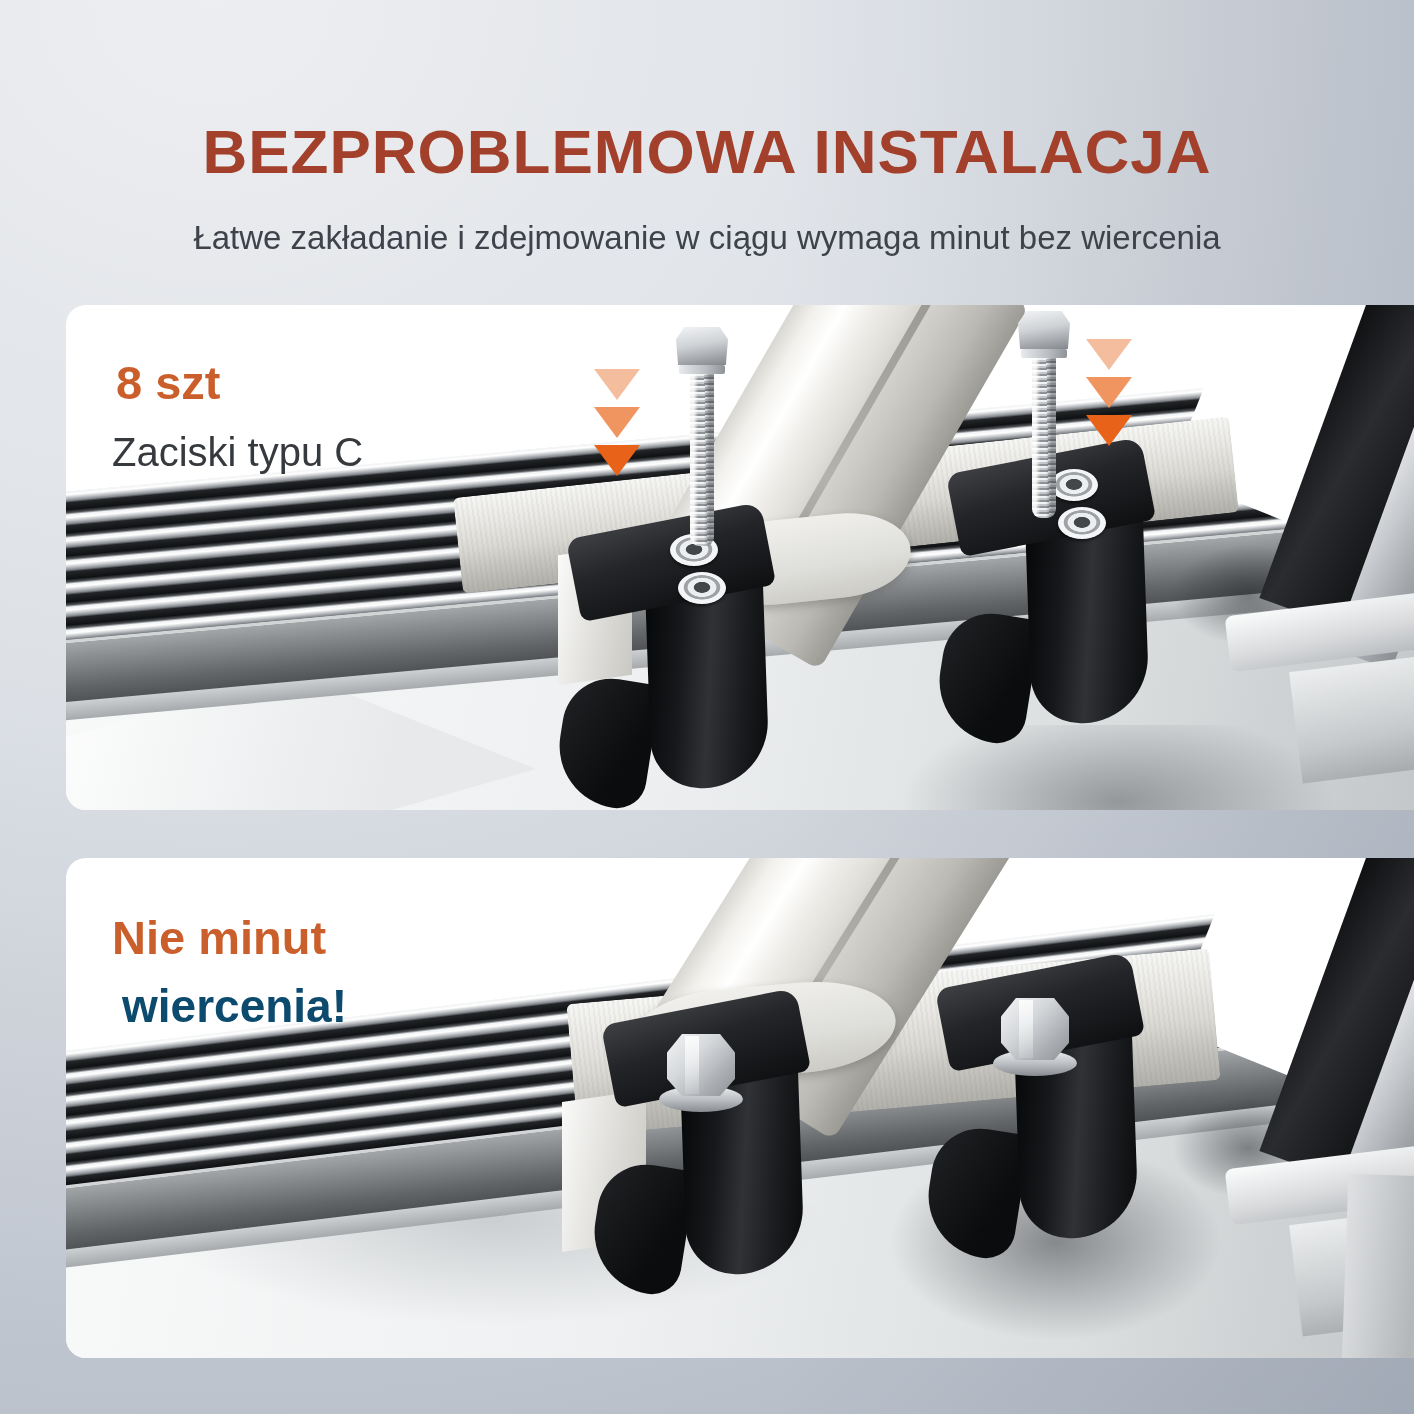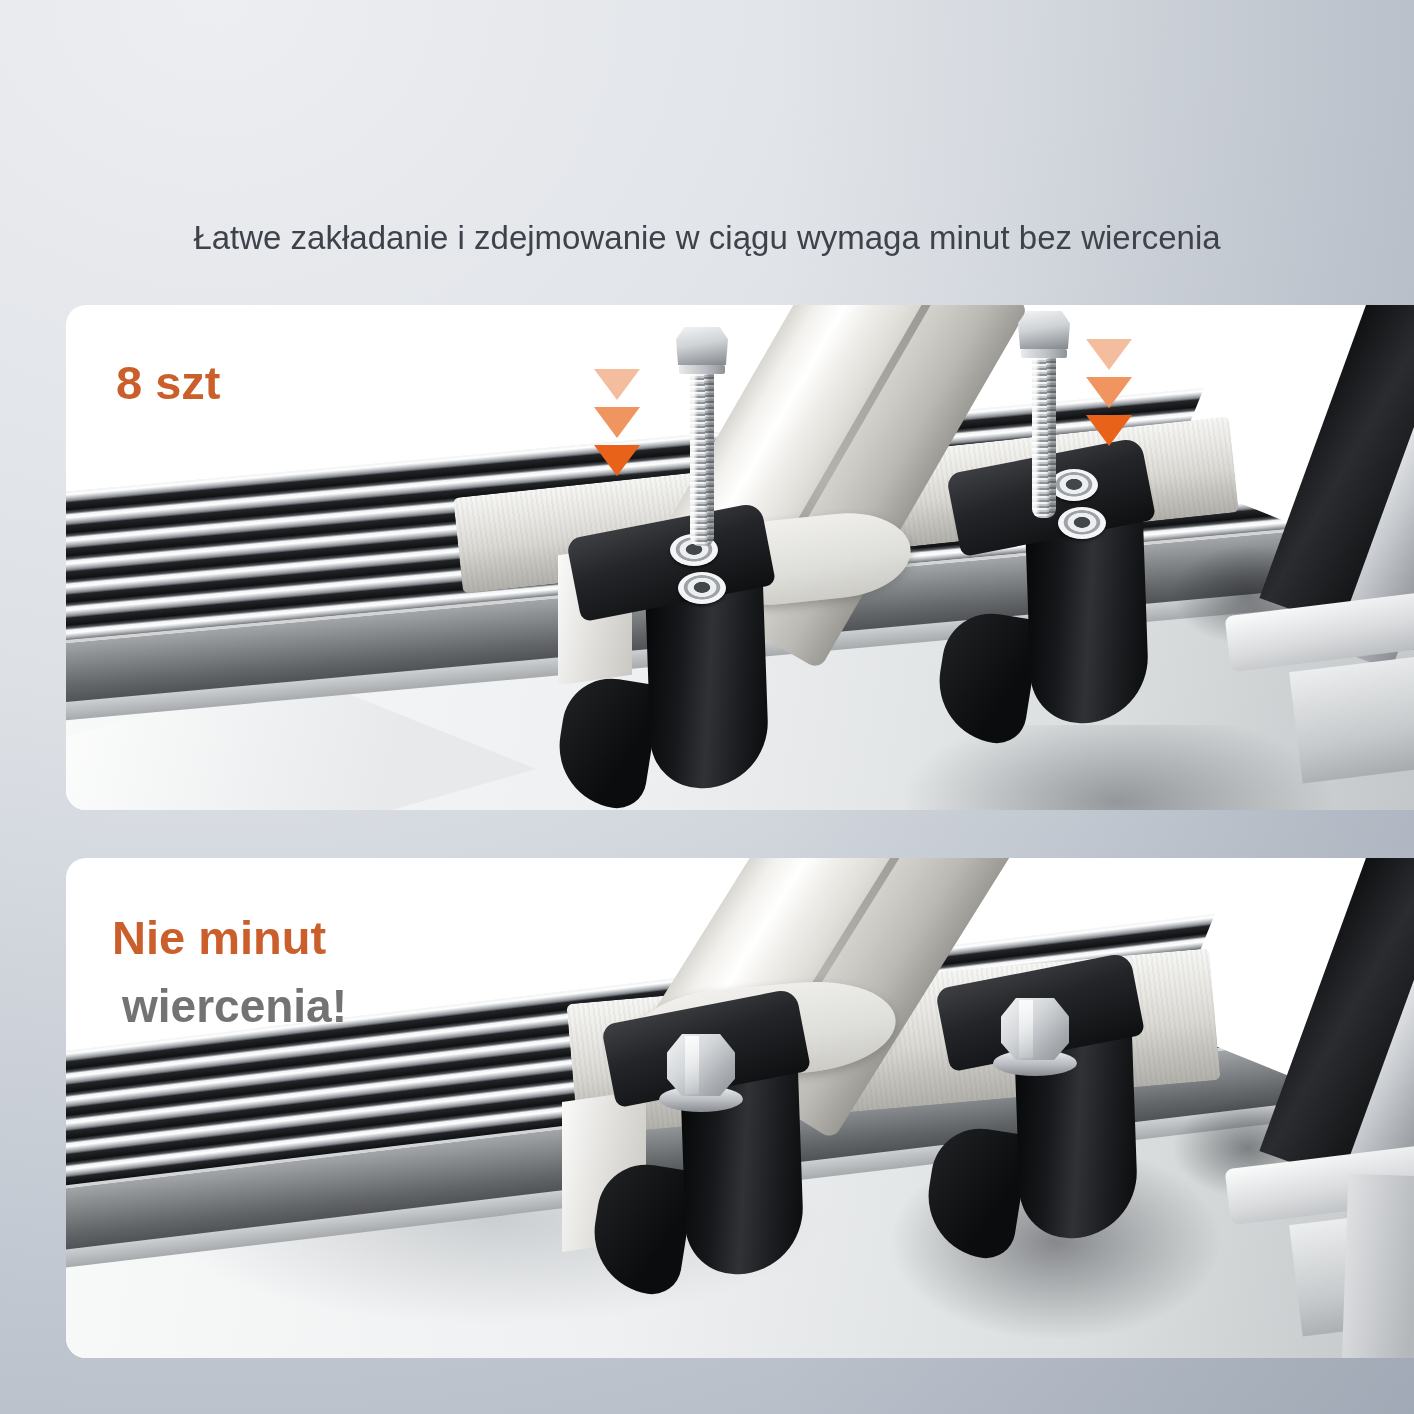--- a/index.html
+++ b/index.html
@@ -151,27 +151,28 @@
   .ar-l{left:528px; top:64px;} .ar-r{left:1020px; top:34px;}
   .a1{background:#F4BE9E;} .a2{background:#F09560;} .a3{background:#E8621A;}
 
   
   .caption{left:46px; z-index:12;}
   .s1 .caption{top:50px;} .s2 .caption{top:52px;}
   .caption div{position:relative;}
   .cap-accent{font-size:47px; font-weight:bold; color:#CB5F2B;}
   .s1 .cap-accent{margin-left:4px;}
   .s1 .cap-dark{font-size:40px; font-weight:500; color:#36393D; margin-top:20px;}
-  .s2 .cap-dark{font-size:46px; font-weight:bold; color:#737373; margin-top:14px; margin-left:10px;}
+  .s2 .cap-dark{font-size:46px; font-weight:bold; color:#0c4a6e; margin-top:14px; margin-left:10px;}
 </style>
 </head>
 <body>
 
 <div class="canvas">
 
+  <div class="title">BEZPROBLEMOWA INSTALACJA</div>
   <div class="subtitle">Łatwe zakładanie i zdejmowanie w ciągu wymaga minut bez wiercenia</div>
 
   <section class="panel p1">
     <div class="scene s1">
       <div class="bed"></div>
       <div class="bed-hl"></div>
       <div class="bed-shade"></div>
 
       <div class="rail"></div>
       <div class="rubber"></div>
@@ -230,20 +231,21 @@
         <i class="a3"></i>
       </div>
       <div class="arrows ar-r">
         <i class="a1"></i>
         <i class="a2"></i>
         <i class="a3"></i>
       </div>
 
       <div class="caption">
         <div class="cap-accent">8 szt</div>
+        <div class="cap-dark">Zaciski typu C</div>
       </div>
     </div>
   </section>
 
   <section class="panel p2">
     <div class="scene s2">
       <div class="bed"></div>
       <div class="bed-curve"></div>
       <div class="bed-shade2"></div>
 

